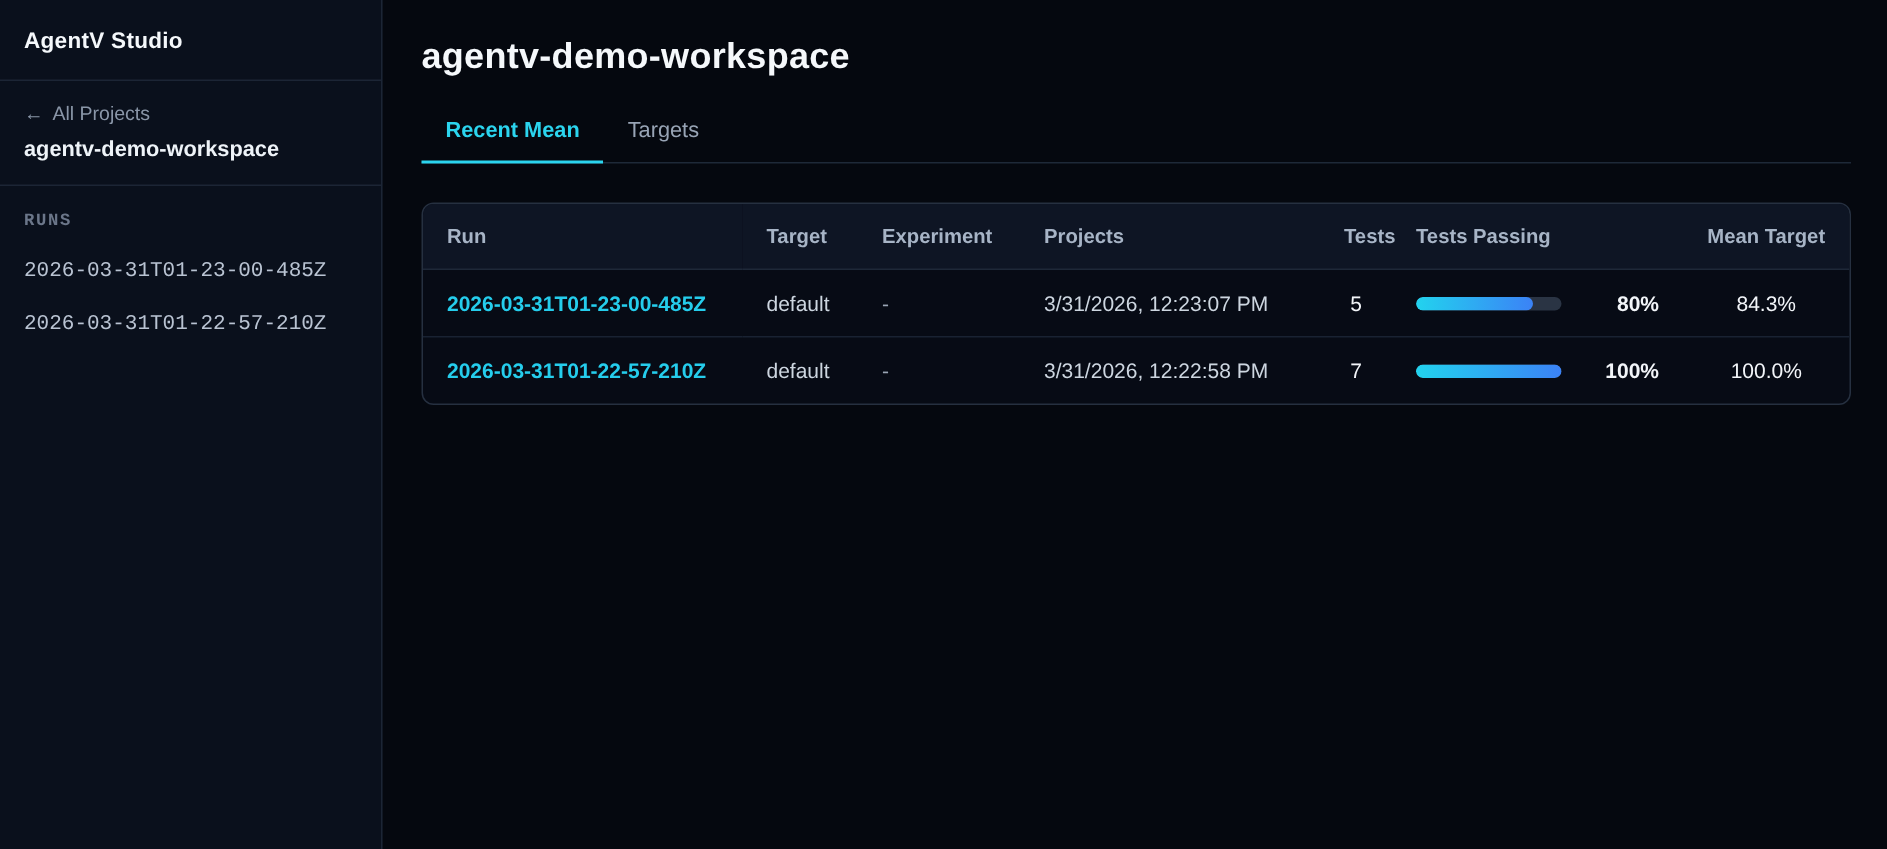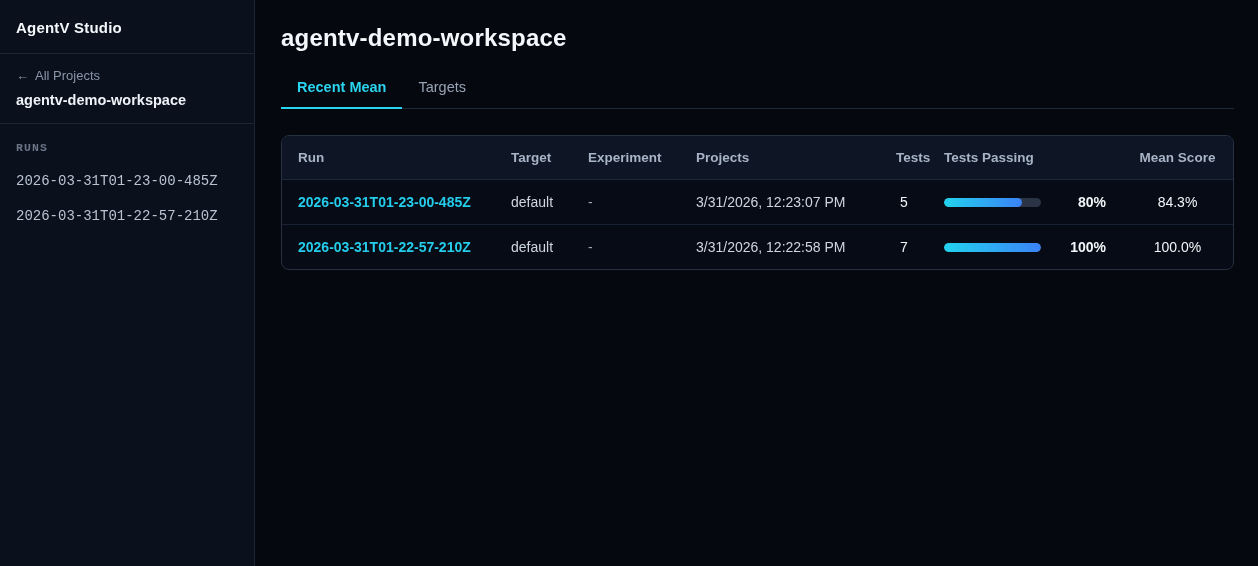--- a/index.html
+++ b/index.html
@@ -208,21 +208,21 @@
           <col class="c-score">
       </colgroup>
       <thead>
         <tr>
           <th>Run</th>
           <th>Target</th>
           <th>Experiment</th>
           <th>Projects</th>
           <th class="num">Tests</th>
           <th>Tests Passing</th>
-          <th class="num">Mean Score</th>
+          <th class="num">Mean Target</th>
         </tr>
       </thead>
       <tbody>
         <tr>
           <td><a class="run-link">2026-03-31T01-23-00-485Z</a></td>
           <td>default</td>
           <td class="dim">-</td>
           <td>3/31/2026, 12:23:07 PM</td>
           <td class="num white">5</td>
           <td>

